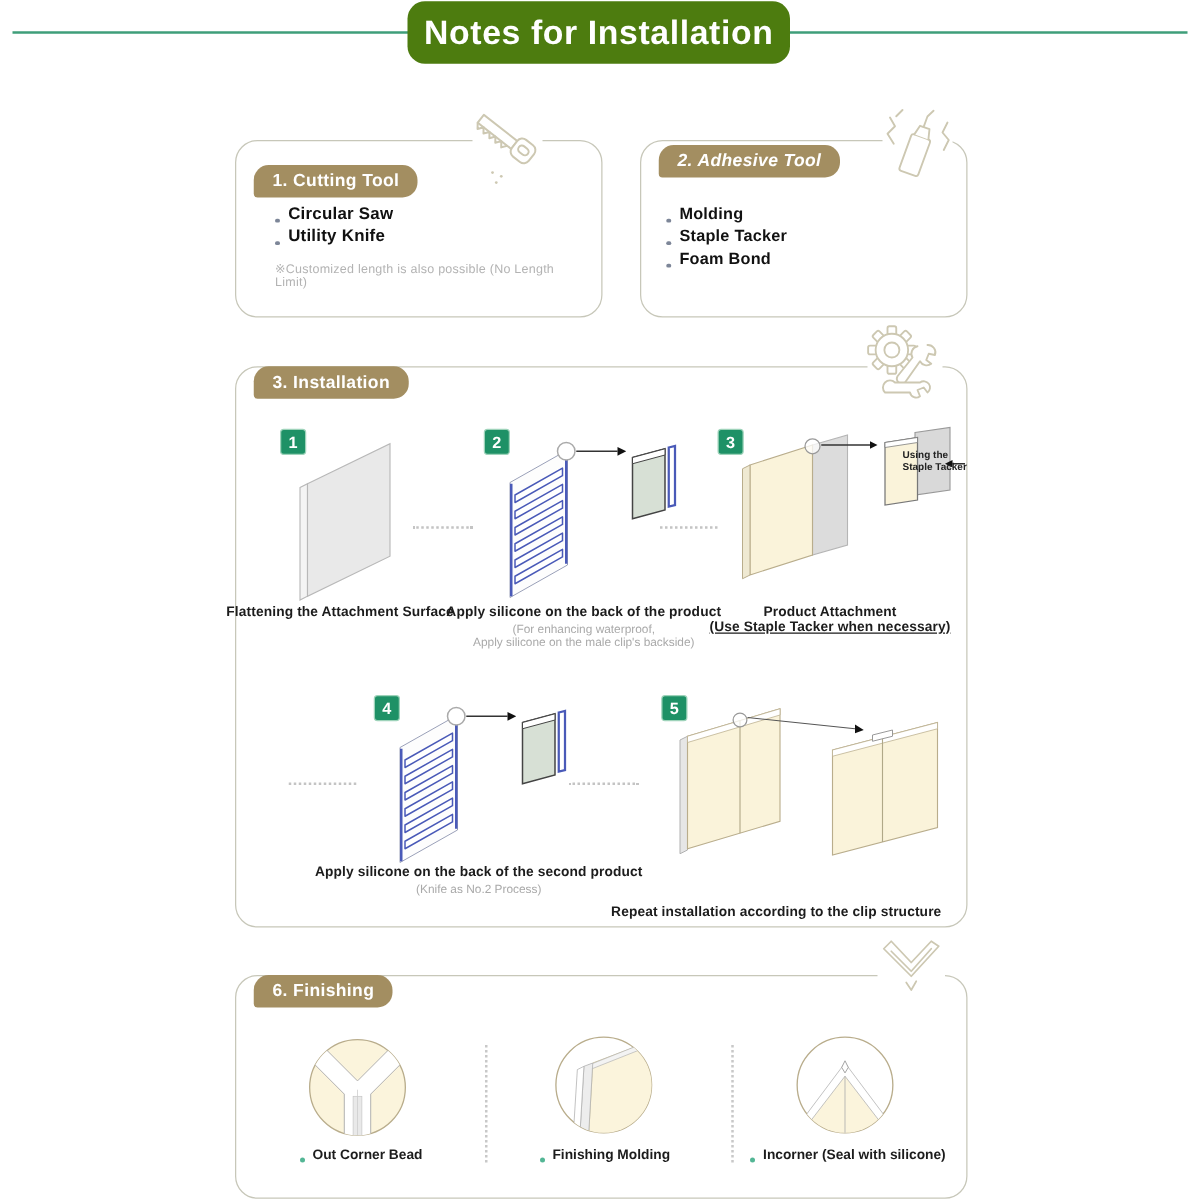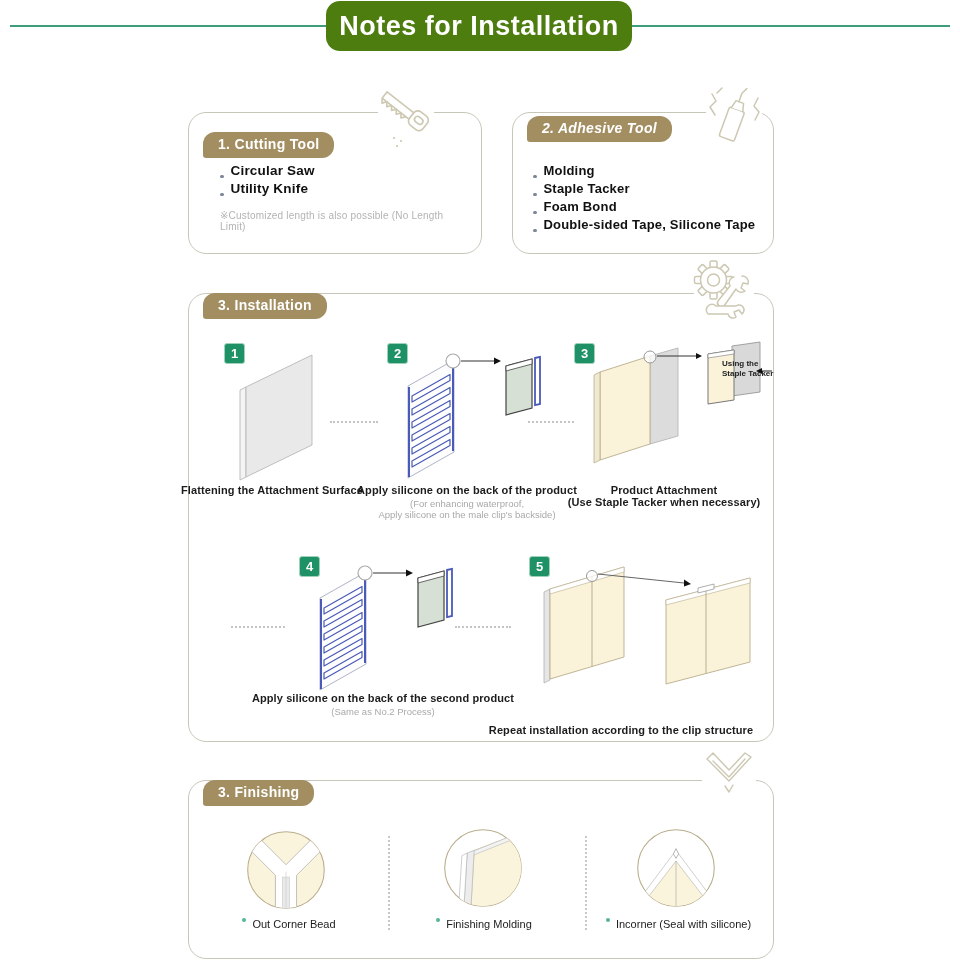--- a/index.html
+++ b/index.html
@@ -29,22 +29,22 @@
   .num{position:absolute;width:19px;height:19px;background:#1e9166;border:1px solid #9ed3ba;
         color:#fff;font-weight:bold;font-size:13px;display:flex;align-items:center;
         justify-content:center;border-radius:3px;z-index:3;}
   .cap{position:absolute;font-weight:bold;font-size:11px;color:#1c1c1c;text-align:center;
         letter-spacing:.1px;z-index:2;}
   .sub{position:absolute;font-size:9.5px;color:#a9a9a9;text-align:center;z-index:2;}
   .dot-h{position:absolute;height:0;border-top:2px dotted #c4c4c4;}
   .dot-v{position:absolute;width:0;border-left:2px dotted #c8c8c8;}
   .annotation{position:absolute;font-weight:bold;font-size:8px;line-height:9.5px;color:#222;z-index:3;}
   
-  .fin-label{position:absolute;display:flex;align-items:flex-start;justify-content:center;gap:6px;
-        font-weight:normal;font-size:11px;color:#1c1c1c;z-index:2;}
+  .fin-label{position:absolute;display:flex;align-items:flex-end;justify-content:center;gap:6px;
+        font-weight:bold;font-size:11px;color:#1c1c1c;z-index:2;}
   .fin-dot{width:4px;height:4px;border-radius:50%;background:#53b695;flex:0 0 auto;}
   svg{display:block;}
 </style>
 </head>
 <body>
 
 <div class="page">
 
   <div class="abs title-line"></div>
   <div class="abs title-badge">Notes for Installation</div>
@@ -97,24 +97,20 @@
       <span class="bullet"></span>
       <span>Molding</span>
     </div>
     <div class="tool-item" style="font-size:13px;">
       <span class="bullet"></span>
       <span>Staple Tacker</span>
     </div>
     <div class="tool-item" style="font-size:13px;">
       <span class="bullet"></span>
       <span>Foam Bond</span>
-    </div>
-    <div class="tool-item" style="font-size:13px;white-space:nowrap;">
-      <span class="bullet"></span>
-      <span>Double-sided Tape, Silicone Tape</span>
     </div>
   </div>
 
   <div class="box" id="box3"></div>
   <div class="sec-label" style="left:203px;top:293px;">3. Installation</div>
   <svg class="abs" style="left:690px;top:258px;z-index:2;" width="68" height="68" viewBox="0 0 68 68">
     <rect x="4" y="4" width="60" height="58" fill="#ffffff"></rect>
     <g stroke="#cdc8b2" stroke-width="1.5" fill="#fff" stroke-linejoin="round" stroke-linecap="round">
       <g>
         <rect x="20" y="3" width="7" height="8" rx="1.5" transform="rotate(0 23.5 22)"></rect>
@@ -180,21 +176,21 @@
     <polygon points="124,14 150,10 150,60 124,64" fill="#faf3da" stroke="#777" stroke-width="1"></polygon>
     <polygon points="124,14 150,10 150,14 124,18" fill="#ffffff" stroke="#777" stroke-width="0.6"></polygon>
     <line x1="178" y1="31" x2="188" y2="31" stroke="#333" stroke-width="1.1"></line>
     <polygon points="178,28 172,31 178,34" fill="#111"></polygon>
   </svg>
   <div class="annotation" style="left:722px;top:359px;width:52px;">
     <div>Using the</div>
     <div>Staple Tacker</div>
   </div>
   <div class="cap" style="left:558px;top:484px;width:212px;">Product Attachment</div>
-  <div class="cap" style="left:552px;top:496px;width:224px;">(Use Staple Tacker when necessary)</div>
+  <div class="cap" style="left:552px;top:496px;width:224px;text-decoration:underline;">(Use Staple Tacker when necessary)</div>
 
   <div class="num" style="left:299px;top:556px;">4</div>
   <svg class="abs" style="left:308px;top:558px;" width="160" height="140" viewBox="0 0 160 140">
     <polygon points="12,40 58,14 58,106 12,132" fill="#fdfdfd" stroke="#9aa0b8" stroke-width="0.8"></polygon>
     <line x1="13" y1="41" x2="13" y2="131" stroke="#4a5ab8" stroke-width="2"></line>
     <line x1="57" y1="15" x2="57" y2="105" stroke="#4a5ab8" stroke-width="2"></line>
     <g fill="#ffffff" stroke="#4a5ab8" stroke-width="1.2" stroke-linejoin="round">
       <polygon points="16,50 54,28.5 54,34.5 16,56"></polygon>
       <polygon points="16,63 54,41.5 54,47.5 16,69"></polygon>
       <polygon points="16,76 54,54.5 54,60.5 16,82"></polygon>
@@ -203,21 +199,21 @@
       <polygon points="16,115 54,93.5 54,99.5 16,121"></polygon>
     </g>
     <circle cx="57" cy="15" r="7" fill="#ffffff" stroke="#aaaaaa" stroke-width="1.2"></circle>
     <line x1="65" y1="15" x2="98" y2="15" stroke="#333" stroke-width="1.2"></line>
     <polygon points="98,11.5 105,15 98,18.5" fill="#111"></polygon>
     <polygon points="110,20 136,13 136,62 110,69" fill="#d7e0d5" stroke="#444" stroke-width="1.2"></polygon>
     <polygon points="110,20 136,13 136,18 110,25" fill="#ffffff" stroke="#444" stroke-width="0.8"></polygon>
     <polygon points="139,12 144,10.8 144,58 139,59.2" fill="#ffffff" stroke="#4a5ab8" stroke-width="1.8"></polygon>
   </svg>
   <div class="cap" style="left:247px;top:692px;width:272px;">Apply silicone on the back of the second product</div>
-  <div class="sub" style="left:247px;top:706px;width:272px;">(Same as No.2 Process)</div>
+  <div class="sub" style="left:247px;top:706px;width:272px;">(Knife as No.2 Process)</div>
 
   <div class="dot-h" style="left:231px;top:626px;width:54px;"></div>
   <div class="dot-h" style="left:455px;top:626px;width:56px;"></div>
 
   <div class="num" style="left:529px;top:556px;">5</div>
   <svg class="abs" style="left:538px;top:558px;" width="235" height="140" viewBox="0 0 235 140">
     <polygon points="6,34 12,31 12,122 6,125" fill="#e6e6e6" stroke="#b0b0b0" stroke-width="0.8"></polygon>
     <polygon points="12,31 86,9 86,99 12,121" fill="#faf3da" stroke="#b9ad8c" stroke-width="0.9"></polygon>
     <polygon points="12,31 86,9 86,14 12,36" fill="#ffffff" stroke="#b9ad8c" stroke-width="0.6"></polygon>
     <line x1="54" y1="18.5" x2="54" y2="108.5" stroke="#b0a888" stroke-width="0.9"></line>
@@ -225,21 +221,21 @@
     <line x1="60" y1="16" x2="146" y2="25" stroke="#555" stroke-width="0.9"></line>
     <polygon points="146,21.5 153,26 146,28.5" fill="#111"></polygon>
     <polygon points="128,42 212,20 212,104 128,126" fill="#faf3da" stroke="#b9ad8c" stroke-width="0.9"></polygon>
     <polygon points="128,42 212,20 212,25 128,47" fill="#ffffff" stroke="#b9ad8c" stroke-width="0.6"></polygon>
     <line x1="168" y1="31.5" x2="168" y2="115.5" stroke="#b0a888" stroke-width="0.9"></line>
     <polygon points="160,30 176,26 176,31 160,35" fill="#ffffff" stroke="#999" stroke-width="0.8"></polygon>
   </svg>
   <div class="cap" style="left:482px;top:724px;width:278px;">Repeat installation according to the clip structure</div>
 
   <div class="box" id="box4"></div>
-  <div class="sec-label" style="left:203px;top:780px;">3. Finishing</div>
+  <div class="sec-label" style="left:203px;top:780px;">6. Finishing</div>
   <svg class="abs" style="left:698px;top:748px;z-index:2;" width="62" height="62" viewBox="0 0 62 62">
     <rect x="4" y="4" width="54" height="54" fill="#ffffff"></rect>
     <g stroke="#cdc8b2" stroke-width="1.4" fill="#fff" stroke-linejoin="round" stroke-linecap="round">
       <polygon points="9,11 31,33 53,9 47,5 31,22 15,5"></polygon>
       <path d="M15,13 L31,29 L47,11" fill="none"></path>
       <path d="M27,38 L31,44 L35,37" fill="none"></path>
     </g>
   </svg>
 
   <svg class="abs" style="left:242px;top:826px;" width="88" height="88" viewBox="0 0 100 100">

